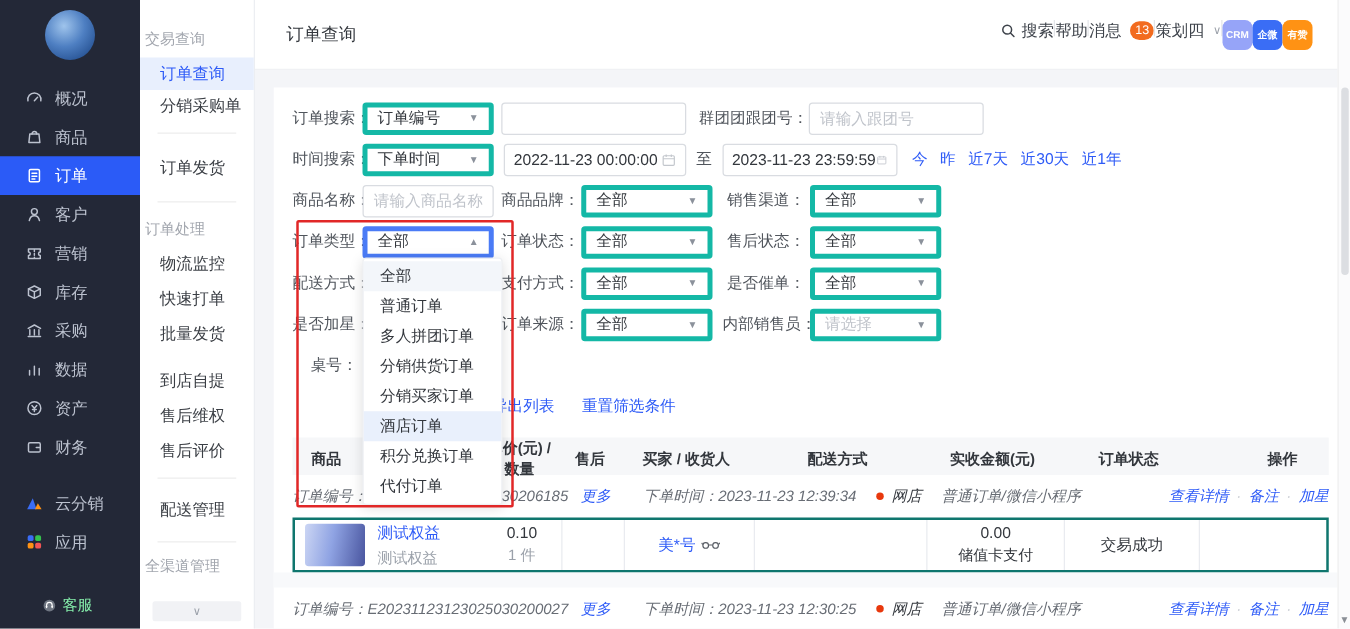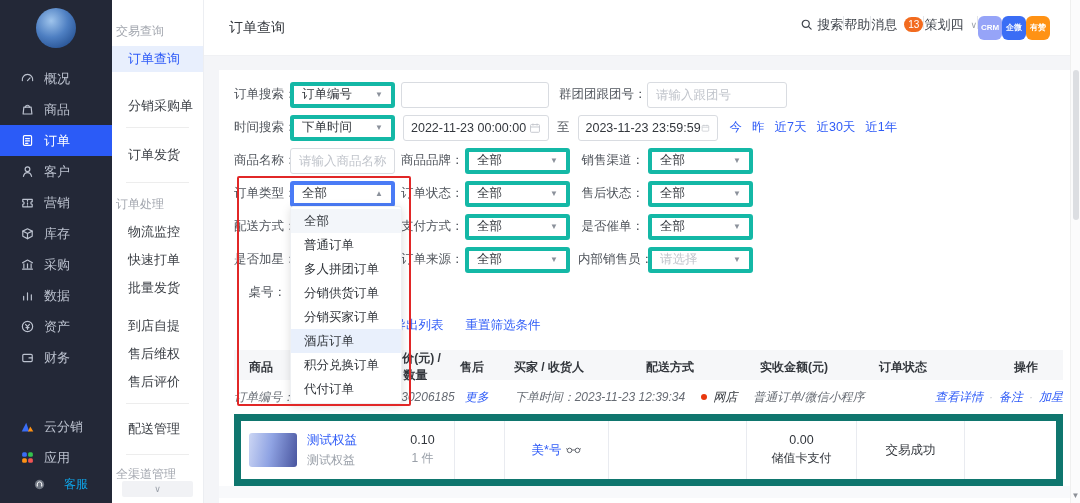--- a/index.html
+++ b/index.html
@@ -8,21 +8,21 @@
   .app { display:flex; width:1080px; height:503px; }
 
   
   .nav1 { width:112px; flex:none; background:#232837; color:#bcc2cf; display:flex; flex-direction:column; }
   .avatar { width:40px; height:40px; border-radius:50%; margin:8px auto 15px; flex:none;
             background:radial-gradient(circle at 38% 32%, #9fc4ec 0%, #4e7fc2 45%, #153e7e 100%); }
   .np-item { height:31px; flex:none; display:flex; align-items:center; gap:9px; padding-left:20px; font-size:13px; cursor:pointer; }
   .np-item svg { width:15px; height:15px; flex:none; }
   .np-item.active { background:#2b5bf7; color:#fff; }
   .np-spacer { flex:1; }
-  .np-sub { height:22px; flex:none; display:flex; align-items:center; gap:18px; padding-left:33px; font-size:12px; color:#0ea5e9; margin-bottom:8px; cursor:pointer; }
+  .np-sub { height:22px; flex:none; display:flex; align-items:center; gap:4px; padding-left:33px; font-size:12px; color:#86efac; margin-bottom:8px; cursor:pointer;margin-top:24px; }
   .ic { stroke:currentColor; fill:none; stroke-width:1.1; stroke-linecap:round; stroke-linejoin:round; }
 
   
   .nav2 { width:92px; flex:none; background:#fff; border-right:1px solid #eceef2; position:relative; font-size:13px; color:#3b3f45; }
   .ns-title { font-size:12px; color:#a2a6ae; padding-left:4px; height:18px; line-height:18px; }
   .ns-item { height:26px; display:flex; align-items:center; padding-left:16px; cursor:pointer; white-space:nowrap; }
   .ns-item.active { background:#e8effd; color:#2e5bf7; }
   .ns-div { border-top:1px solid #ededed; margin:8px 14px; }
   .ns-collapse { position:absolute; bottom:6px; left:10px; right:10px; height:16px; background:#f1f2f5; border-radius:2px;
                  display:flex; align-items:center; justify-content:center; color:#9aa0a9; font-size:9px; cursor:pointer; }
@@ -76,21 +76,21 @@
   .meta { height:34px; display:flex; align-items:center; font-size:12px; color:#676c74; white-space:nowrap;font-style:italic; }
   .meta .link { color:#2e5bf7; cursor:pointer; }
   .meta .more { margin-left:10px; }
   .meta .tlab { margin-left:26px; }
   .dot { width:6px; height:6px; border-radius:50%; background:#e8380d; margin-left:16px; flex:none; }
   .chan { margin-left:6px; color:#33373d; }
   .otype { margin-left:16px; }
   .meta .spacer { flex:1; }
   .msep { color:#c5c9d0; margin:0 6px; }
 
-  .prow { border:7px solid #0f766e; height:72px; align-items:center; }
+  .prow { border:2px solid #0f766e; height:44px; align-items:center; }
   .pc { height:100%; display:flex; flex-direction:column; align-items:center; justify-content:center; color:#33373d; }
   .pc.bl { border-left:1px solid #e9ebf0; }
   .pc-prod { flex-direction:row; justify-content:flex-start; padding-left:8px; gap:10px; }
   .thumb { width:48px; height:34px; border-radius:3px; flex:none;
            background:linear-gradient(100deg,#ccd6f4 0%, #8fa3e3 45%, #49559f 100%); }
   .pname { color:#2e5bf7; cursor:pointer; }
   .psub  { color:#9aa0a9; font-size:12px; margin-top:3px; }
   .sub2  { font-size:12px; margin-top:3px; }
   .qty   { color:#9aa0a9; font-size:12px; margin-top:3px; }
   .buyer { flex-direction:row; gap:5px; color:#2e5bf7; }
@@ -214,21 +214,21 @@
           <rect x="4" y="7" width="1.2" height="2.2" rx=".6" fill="#fff"></rect>
           <rect x="8.8" y="7" width="1.2" height="2.2" rx=".6" fill="#fff"></rect>
         </svg>
       <span>客服</span>
     </div>
   </aside>
 
   <aside class="nav2">
     <div class="ns-title" style="margin-top:22px">交易查询</div>
     <div class="ns-item active" style="margin-top:6px">订单查询</div>
-    <div class="ns-item" style="margin-top:21px">分销采购单</div>
+    <div class="ns-item" style="margin-top:0">分销采购单</div>
     <div class="ns-div"></div>
     <div class="ns-item" style="margin-top:14px">订单发货</div>
     <div class="ns-div" style="margin-top:14px"></div>
     <div class="ns-title" style="margin-top:12px">订单处理</div>
     <div class="ns-item" style="margin-top:6px">物流监控</div>
     <div class="ns-item" style="margin-top:2px">快速打单</div>
     <div class="ns-item" style="margin-top:2px">批量发货</div>
     <div class="ns-item" style="margin-top:12px">到店自提</div>
     <div class="ns-item" style="margin-top:2px">售后维权</div>
     <div class="ns-item" style="margin-top:2px">售后评价</div>

